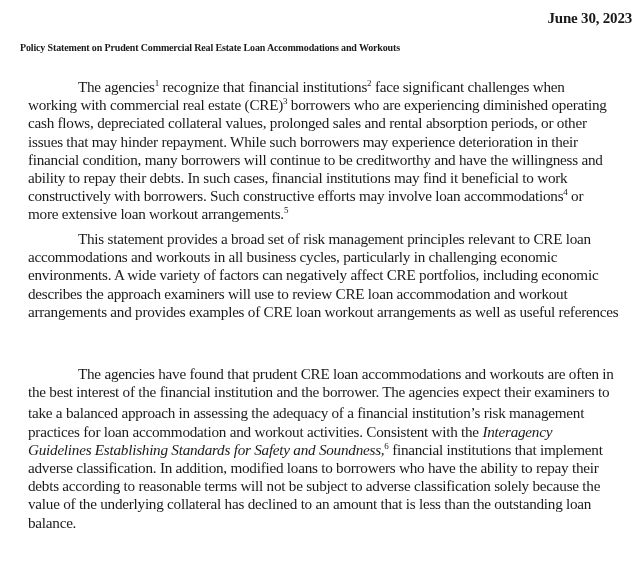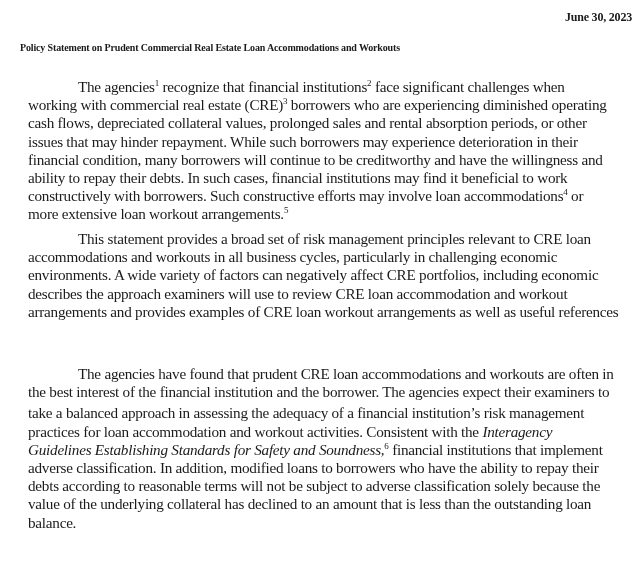--- a/index.html
+++ b/index.html
@@ -19,21 +19,21 @@
       position: absolute;
       left: 12px;
       top: 0;
       width: 618px;
     }
     .date {
       position: absolute;
       right: -2px;
       top: 10px;
       font-weight: bold;
-      font-size: 12px;
+      font-size: 15px;
       letter-spacing: -0.2px;
     }
     .title {
       position: absolute;
       left: 8px;
       top: 42px;
       font-weight: bold;
       font-size: 10px;
       white-space: nowrap;
       letter-spacing: -0.15px;

